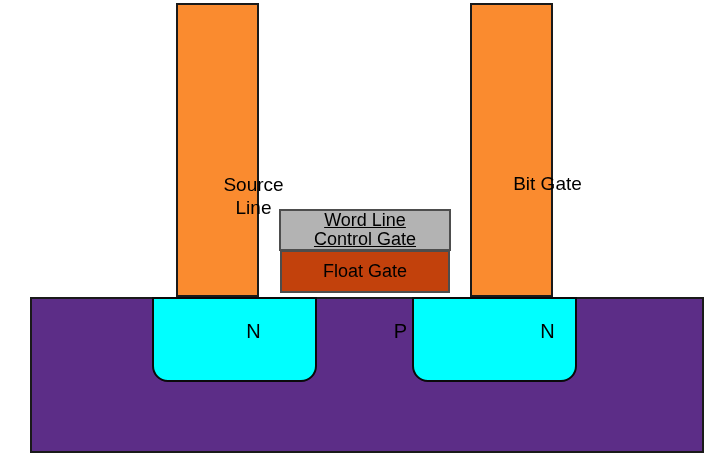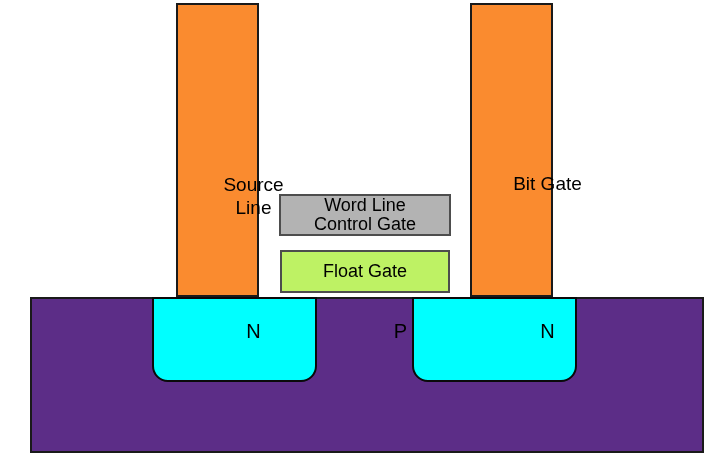--- a/index.html
+++ b/index.html
@@ -50,25 +50,26 @@
   .gate-box {
     border: 2px solid #4d4d4d;
     display: flex;
     flex-direction: column;
     align-items: center;
     justify-content: center;
     text-align: center;
   }
   .control-gate-box {
     left: 279px;
-    top: 194px;
+    top: 209px;
     width: 172px;
     height: 42px;
     font-size: 18px;
     line-height: 19px;
+    text-decoration: underline;
   }
   .float-gate-box {
     left: 280px;
     top: 250px;
     width: 170px;
     height: 43px;
     font-size: 18px;
     line-height: 19px;
   }
   
@@ -105,21 +106,21 @@
   <div class="shape n-region n-left" style="background-color: rgb(0, 255, 255);"></div>
   <div class="shape n-region n-right" style="background-color: rgb(0, 255, 255);"></div>
 
   <div class="shape contact-bar source-bar" style="background-color: rgb(250, 139, 47);"></div>
   <div class="shape contact-bar bit-bar" style="background-color: rgb(250, 139, 47);"></div>
 
   <div class="shape gate-box control-gate-box" style="background-color: rgb(179, 179, 179); border-color: rgb(77, 77, 77);">
     <span class="gate-line">Word Line</span>
     <span class="gate-line">Control Gate</span>
   </div>
-  <div class="shape gate-box float-gate-box" style="background-color: #bef264; border-color: rgb(77, 77, 77); text-align: center;">
+  <div class="shape gate-box float-gate-box" style="background-color: #c2410c; border-color: rgb(77, 77, 77); text-align: center;">
     <span class="gate-line">Float Gate</span>
   </div>
 
   <div class="label bar-label source-label">Source Line</div>
   <div class="label bar-label bit-label">Bit Gate</div>
   <div class="label region-label n-left-label">N</div>
   <div class="label region-label p-label">P</div>
   <div class="label region-label n-right-label">N</div>
 
 </div>

